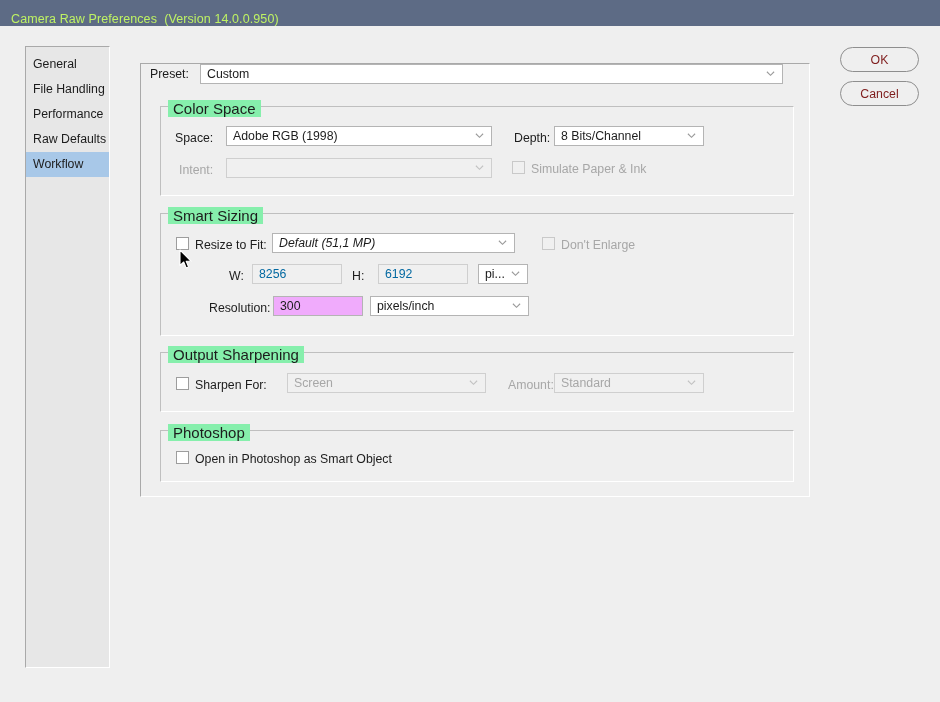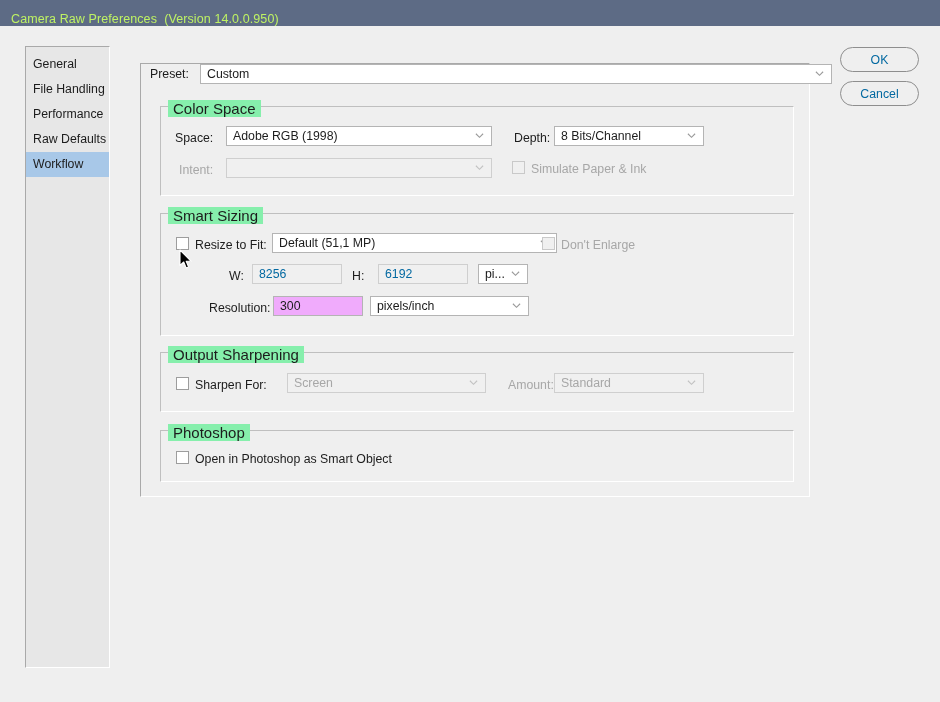--- a/index.html
+++ b/index.html
@@ -159,21 +159,21 @@
     border-color: #c9c9c9;
   }
 
   
   .btn {
     position: absolute;
     width: 79px; height: 25px;
     border: 1px solid #8e8e8e;
     border-radius: 13px;
     background: #efefef;
-    color: #0369a1;
+    color: #7f1d1d;
     font-size: 12.3px;
     font-family: "Liberation Sans", sans-serif;
     display: flex;
     align-items: center;
     justify-content: center;
     padding: 0;
   }
 
   
   #cursor {
@@ -197,21 +197,21 @@
   <div class="side-item">Raw Defaults</div>
   <div class="side-item selected">Workflow</div>
 </div>
 
 <button class="btn" style="left:840px; top:47px;">OK</button>
 <button class="btn" style="left:840px; top:81px;">Cancel</button>
 
 <div id="panel"></div>
 <div id="preset-label">Preset:</div>
 
-<div class="combo" style="position:absolute; left:200px; top:64px; width:632px;">
+<div class="combo" style="position:absolute; left:200px; top:64px; width:583px;">
   <span>Custom</span>
   <svg class="chev" viewBox="0 0 10 10">
     <path d="M1 3 L5 7 L9 3" fill="none" stroke="currentColor" stroke-width="1.2"></path>
   </svg>
 </div>
 
 <div class="group" style="left:160px; top:106px; width:634px; height:90px;"></div>
 <div class="group-label" style="left:168px; top:100px;">Color Space</div>
 
 <div class="lbl" style="left:175px; top:131px;">Space:</div>
@@ -239,21 +239,21 @@
 </div>
 
 <div class="cbx disabled" style="left:512px; top:161px;"></div>
 <div class="lbl disabled" style="left:531px; top:162px;">Simulate Paper &amp; Ink</div>
 
 <div class="group" style="left:160px; top:213px; width:634px; height:123px;"></div>
 <div class="group-label" style="left:168px; top:207px;">Smart Sizing</div>
 
 <div class="cbx" style="left:176px; top:237px;"></div>
 <div class="lbl" style="left:195px; top:238px;">Resize to Fit:</div>
-<div class="combo" style="position:absolute; left:272px; top:233px; width:285px;">
+<div class="combo" style="position:absolute; left:272px; top:233px; width:243px;font-style:italic;">
   <span>Default  (51,1 MP)</span>
   <svg class="chev" viewBox="0 0 10 10">
     <path d="M1 3 L5 7 L9 3" fill="none" stroke="currentColor" stroke-width="1.2"></path>
   </svg>
 </div>
 <div class="cbx disabled" style="left:542px; top:237px;"></div>
 <div class="lbl disabled" style="left:561px; top:238px;">Don't Enlarge</div>
 
 <div class="lbl" style="left:229px; top:269px;">W:</div>
 <div class="txt disabled" style="position:absolute; left:252px; top:264px; width:90px;">8256</div>

